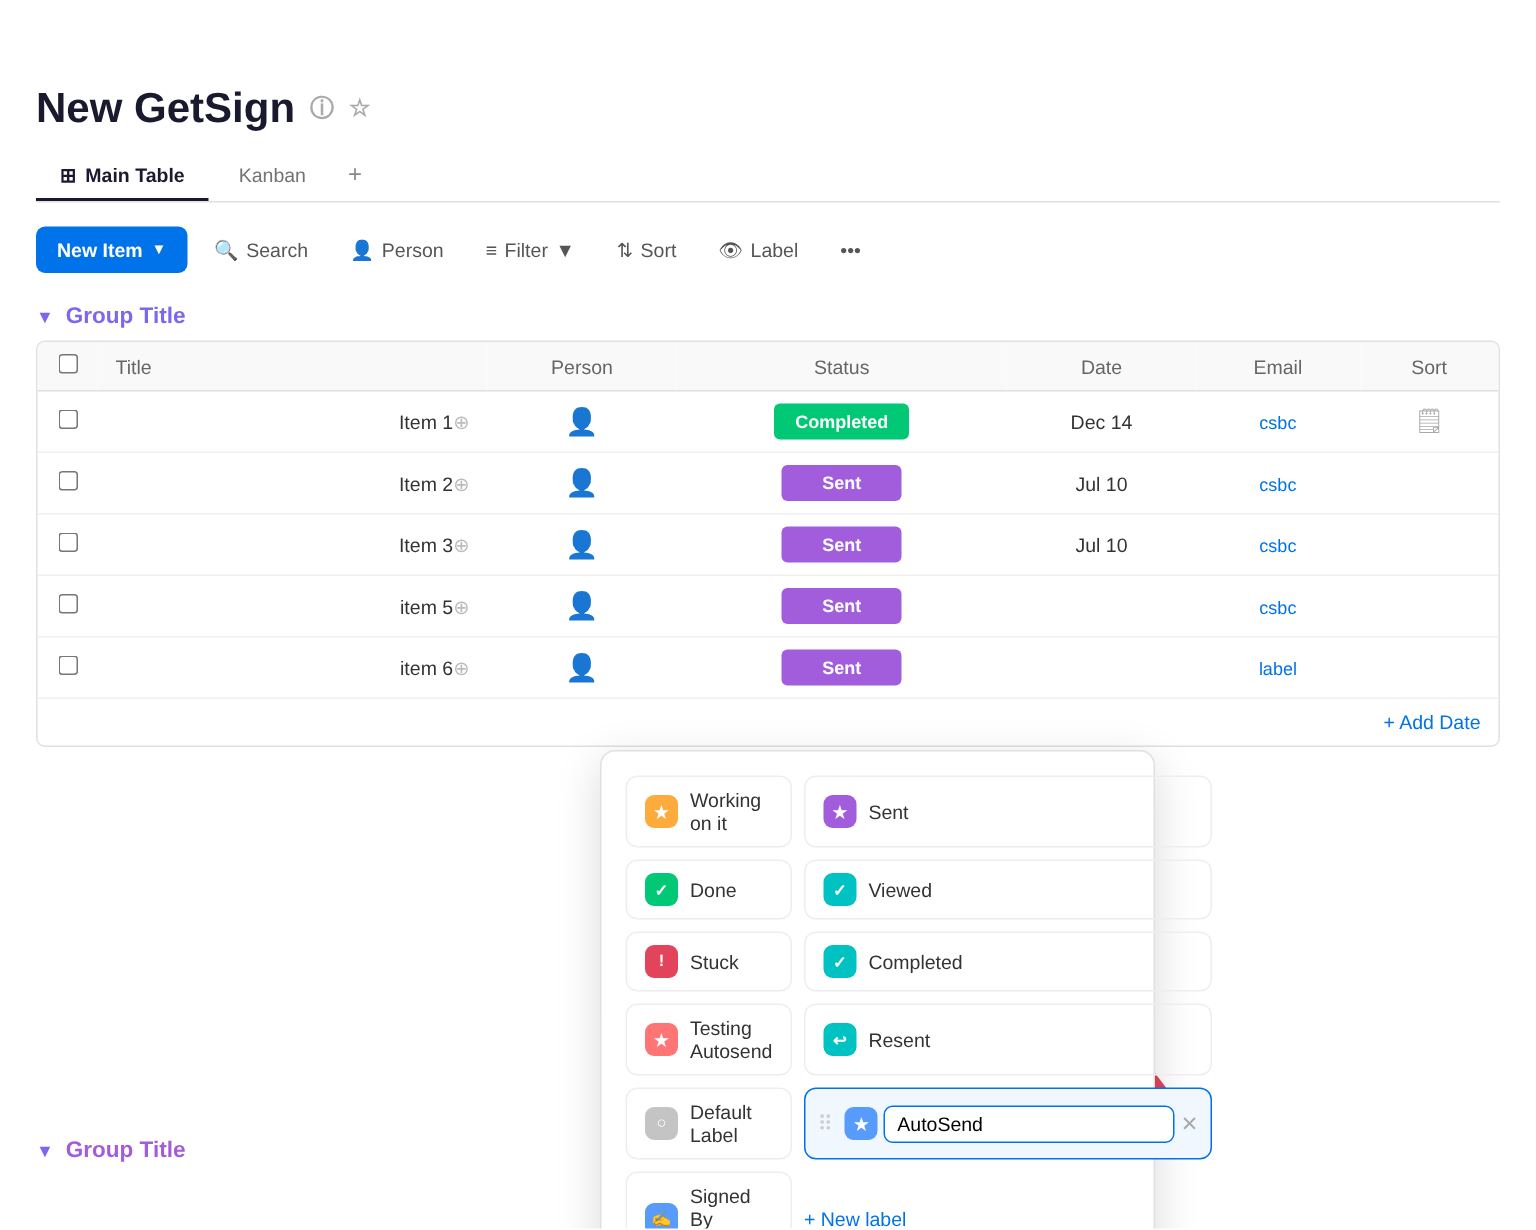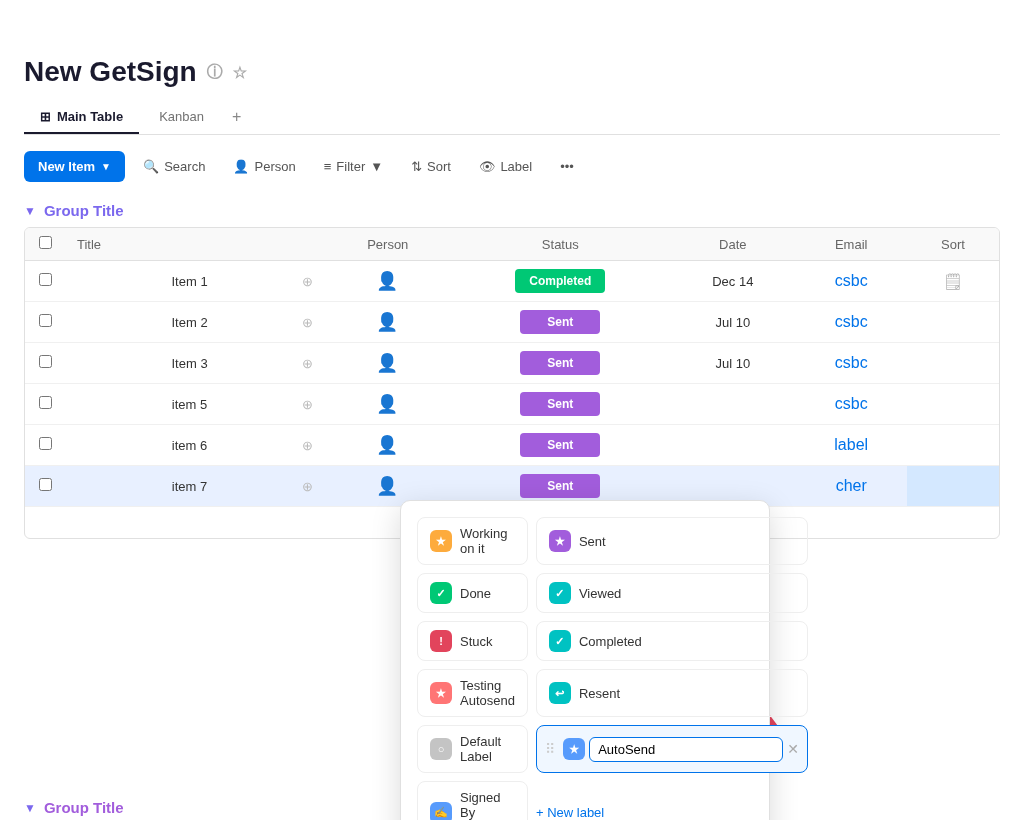--- a/index.html
+++ b/index.html
@@ -26,30 +26,30 @@
 
     .table-wrapper { border: 1px solid #e0e0e0; border-radius: 6px; overflow: hidden; }
     table { width: 100%; border-collapse: collapse; }
     thead th { background: #f9f9f9; border-bottom: 1px solid #e0e0e0; padding: 8px 12px; text-align: center; font-size: 13px; color: #666; font-weight: 500; }
     thead th:first-child { width: 40px; }
     thead th:nth-child(2) { text-align: left; width: 260px; }
     tbody tr { border-bottom: 1px solid #f0f0f0; }
     tbody tr:last-child { border-bottom: none; }
     tbody tr.selected-row { background: #e8f0ff; }
     tbody td { padding: 8px 12px; text-align: center; font-size: 13px; color: #333; }
-    tbody td:nth-child(2) { text-align: center; }
+    tbody td:nth-child(2) { text-align: right; }
     .checkbox-cell { width: 40px; }
     input[type="checkbox"] { cursor: pointer; }
 
     .status-badge { padding: 5px 14px; border-radius: 4px; color: #fff; font-size: 12px; font-weight: 600; display: inline-block; min-width: 80px; text-align: center; }
     .status-completed { background: #00c875; }
     .status-sent { background: #a25ddc; }
 
     .person-icon { color: #bbb; font-size: 18px; }
-    .email-link { color: #0073ea; font-size: 16px; }
+    .email-link { color: #0073ea; font-size: 12px; }
     .file-icon { color: #aaa; font-size: 16px; }
 
     .add-item-row td { color: #0073ea; cursor: pointer; padding: 8px 12px; }
 
     
     .status-popup { position: absolute; background: #fff; border: 1px solid #e0e0e0; border-radius: 10px; box-shadow: 0 8px 30px rgba(0,0,0,0.15); padding: 16px; width: 370px; z-index: 100; top: 500px; left: 400px; }
     .status-popup-grid { display: grid; grid-template-columns: 1fr 1fr; gap: 8px; margin-bottom: 12px; }
     .status-option { display: flex; align-items: center; gap: 8px; padding: 8px 12px; border-radius: 8px; cursor: pointer; border: 1px solid #eee; font-size: 13px; }
     .status-dot { width: 22px; height: 22px; border-radius: 6px; display: flex; align-items: center; justify-content: center; color: #fff; font-size: 11px; font-weight: bold; flex-shrink: 0; }
     .dot-orange { background: #fdab3d; }
@@ -179,29 +179,20 @@
           </tr>
           <tr>
             <td class="checkbox-cell"><input type="checkbox" style=""></td>
             <td>item 6 <span style="color:#bbb;float:right;cursor:pointer">⊕</span></td>
             <td><span class="person-icon">👤</span></td>
             <td><span class="status-badge status-sent">Sent</span></td>
             <td></td>
             <td><span class="email-link">label</span></td>
             <td></td>
           </tr>
-          <tr class="selected-row">
-            <td class="checkbox-cell"><input type="checkbox" style=""></td>
-            <td>item 7 <span style="color:#bbb;float:right;cursor:pointer">⊕</span></td>
-            <td><span class="person-icon" style="color:#0073ea">👤</span></td>
-            <td><span class="status-badge status-sent">Sent</span></td>
-            <td></td>
-            <td><span class="email-link">cher</span></td>
-            <td style="background:#d4e8ff"></td>
-          </tr>
           <tr class="add-item-row">
             <td></td>
             <td colspan="6">
               <span style="color:#0073ea;cursor:pointer">+ Add Date</span>
             </td>
           </tr>
         </tbody>
       </table>
     </div>
   </div>

